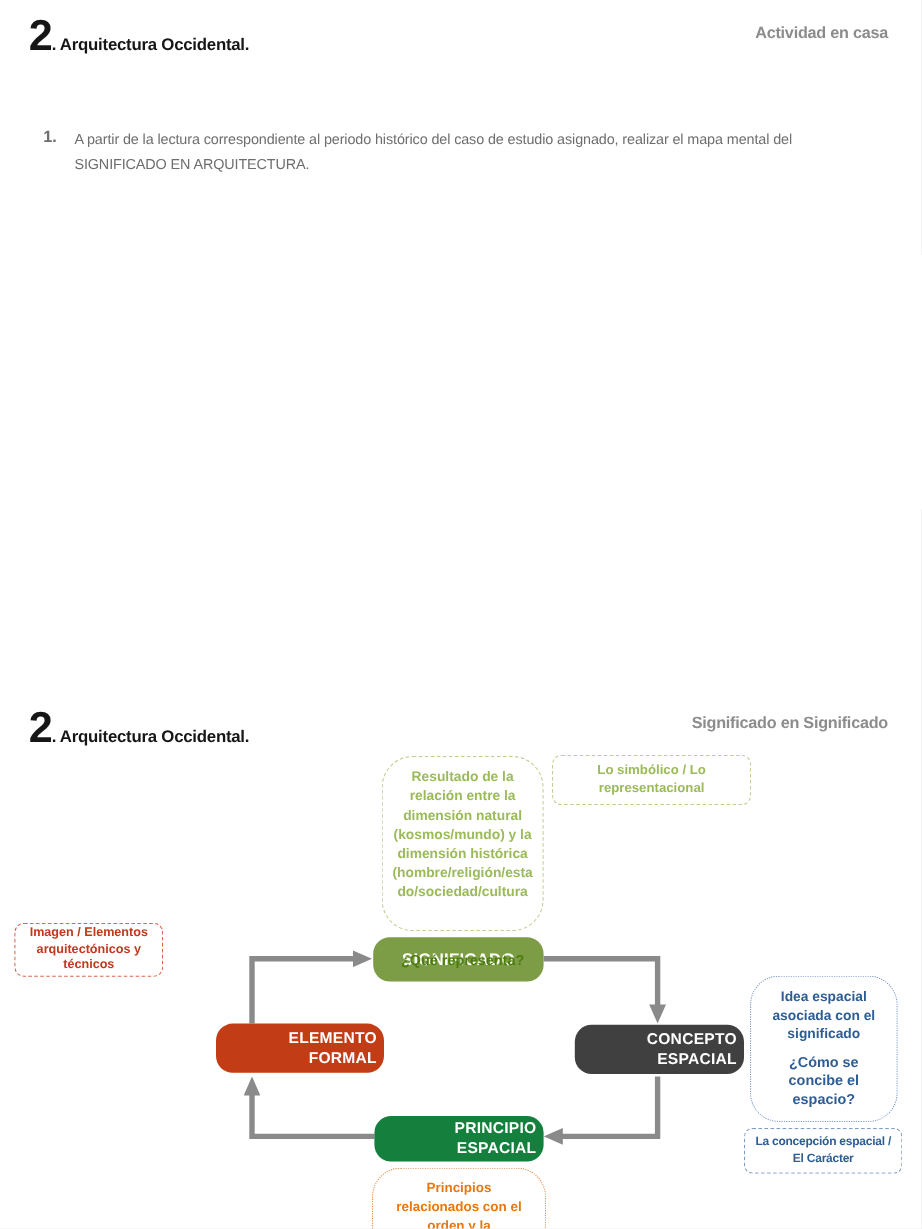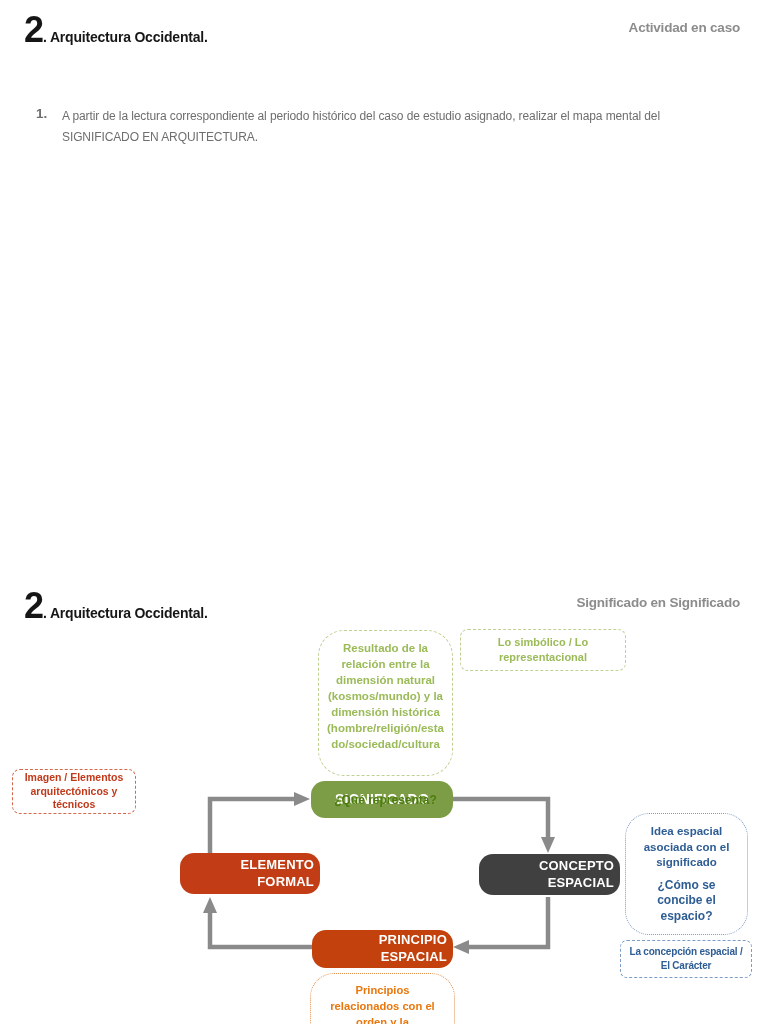--- a/index.html
+++ b/index.html
@@ -30,21 +30,21 @@
   }
   
   .node {
     position:absolute; display:flex; align-items:center; justify-content:center;
     text-align:right; color:#ffffff; font-weight:700; letter-spacing:0.2px;
     border-radius:14px; line-height:1.3; padding:16px 6px;
   }
   .node-significado { left:311px; top:781px; width:142px; height:37px; background:#7C9D45; font-size:14px; }
   .node-elemento    { left:142px; top:853px; width:140px; height:41px; background:#C23D16; font-size:13px;margin-left:38px; }
   .node-concepto    { left:479px; top:854px; width:141px; height:41px; background:#404040; font-size:13px; }
-  .node-principio   { left:312px; top:930px; width:141px; height:38px; background:#c2410c; font-size:13px; }
+  .node-principio   { left:312px; top:930px; width:141px; height:38px; background:#15803d; font-size:13px; }
   
   .note { position:absolute; text-align:center; font-weight:700; }
   .bubble-significado {
     left:318px; top:630px; width:135px; height:146px;
     border:1.5px dashed #bed092; border-radius:26px;
     color:#9BBB59; font-size:11.5px; line-height:16px;
     padding:9px 7px; display:flex; flex-direction:column; justify-content:space-between;
     overflow-wrap:break-word;
   }
   .bubble-significado .question { color:#4d7c0f; font-size:12px;margin-top:40px; }
@@ -91,21 +91,21 @@
 </style>
 </head>
 <body>
 
 <div class="page">
 
   <div class="slide-title s1-title">
     <span class="num">2</span>
       <span class="rest">. Arquitectura Occidental.</span>
   </div>
-  <div class="corner-label s1-corner">Actividad en caso</div>
+  <div class="corner-label s1-corner">Actividad en casa</div>
 
   <div class="item-num">1.</div>
   <div class="item-text">A partir de la lectura correspondiente al periodo histórico del caso de estudio asignado, realizar el mapa mental del SIGNIFICADO EN ARQUITECTURA.</div>
 
   <div class="slide-title s2-title">
     <span class="num">2</span>
       <span class="rest">. Arquitectura Occidental.</span>
   </div>
   <div class="corner-label s2-corner">Significado en Significado</div>
 

